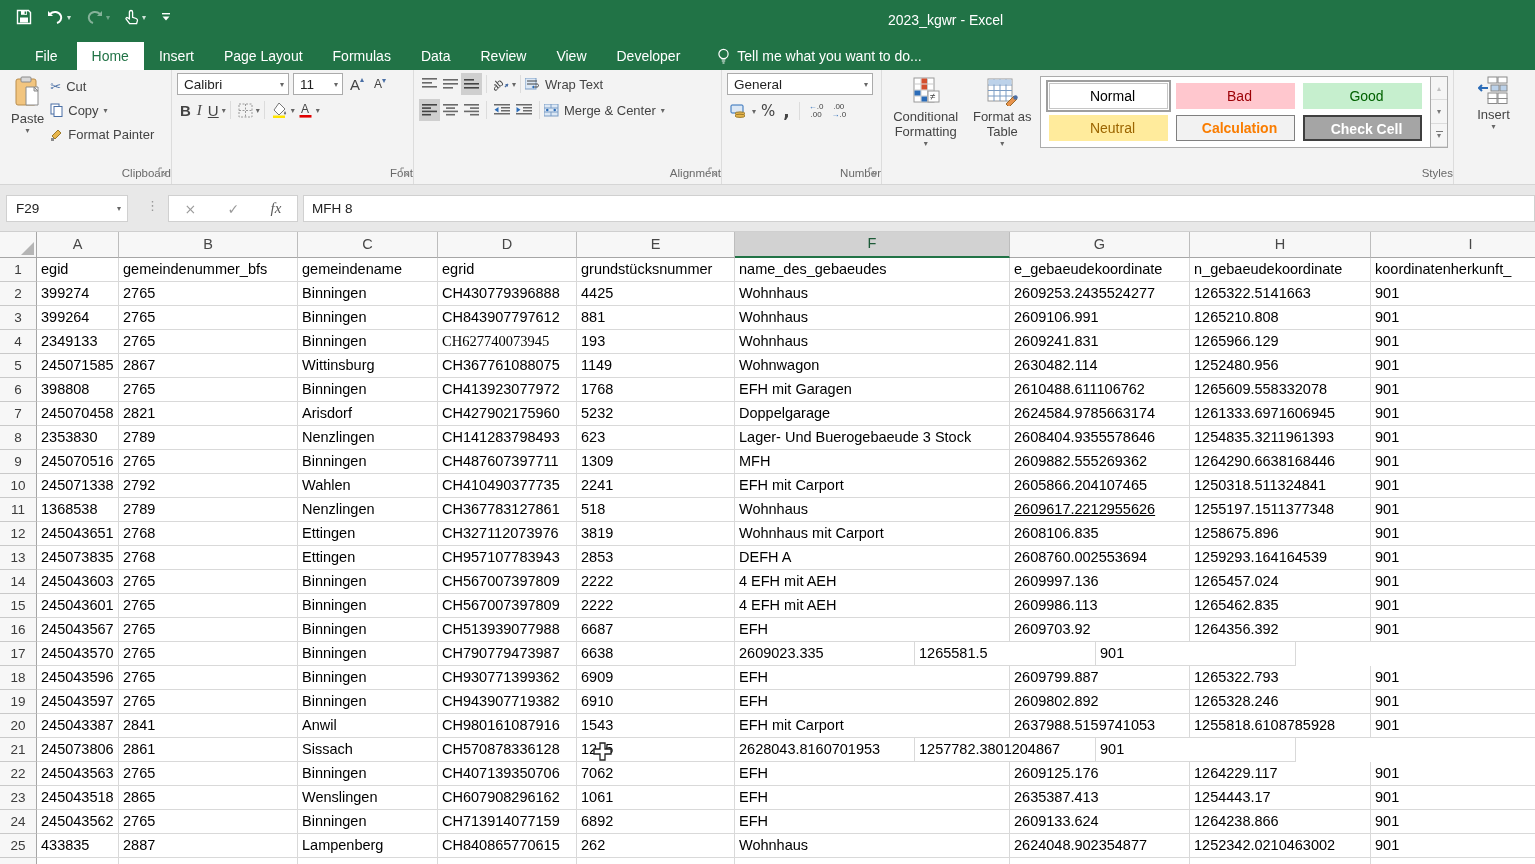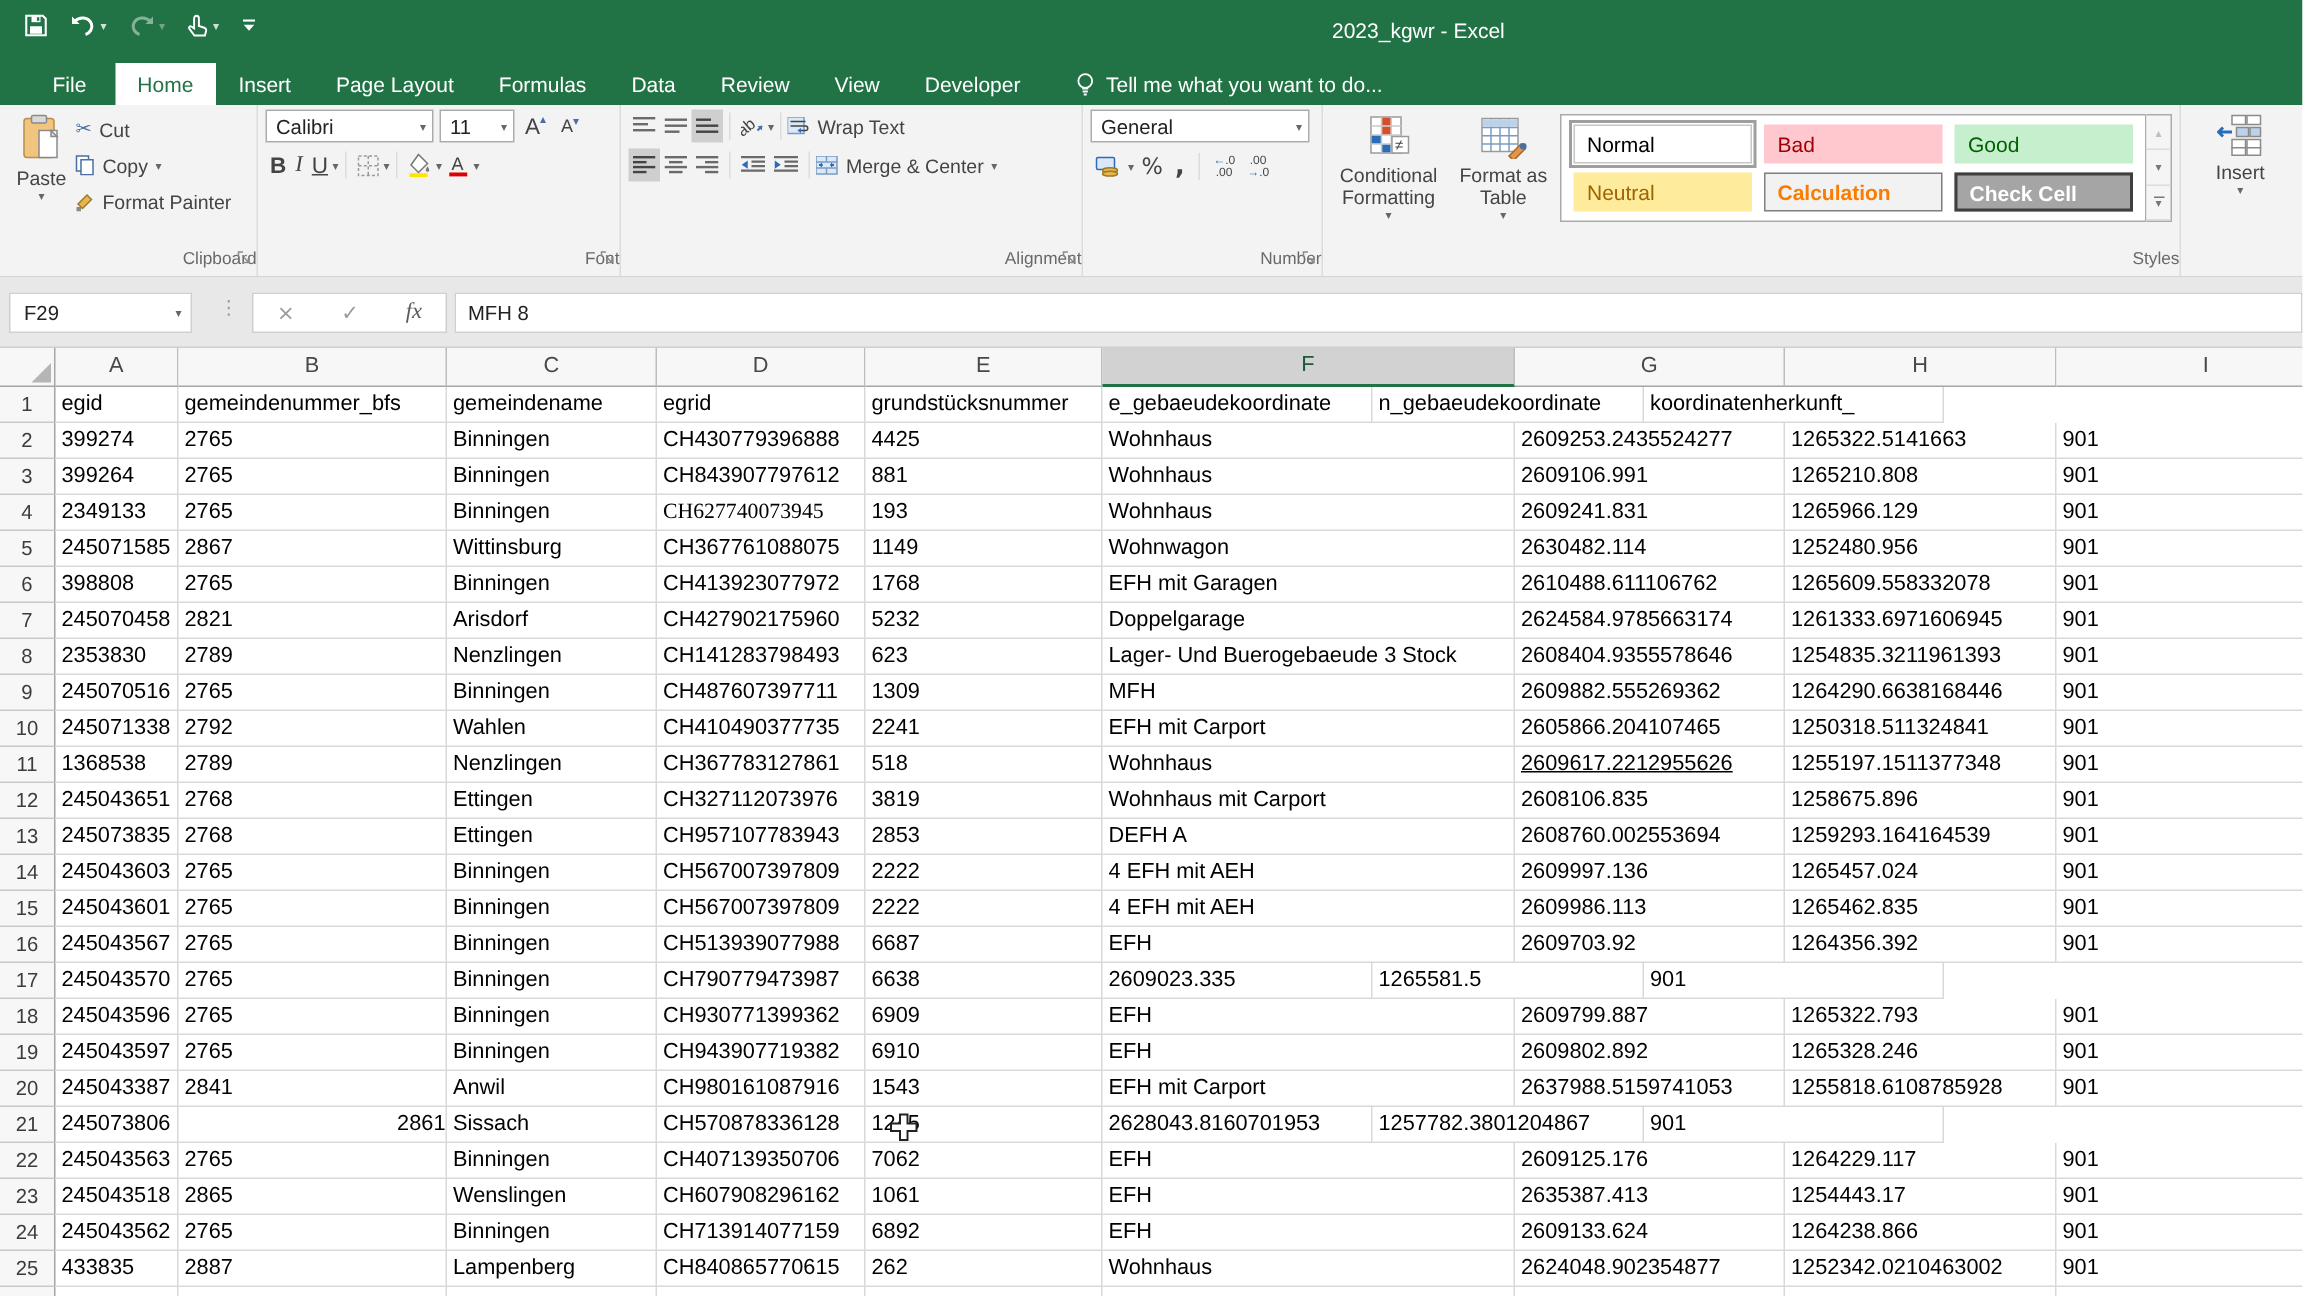--- a/index.html
+++ b/index.html
@@ -38,21 +38,21 @@
   .combo { border:1px solid #ababab; background:#fff; height:22px; display:flex; align-items:center;
            justify-content:space-between; padding:0 4px 0 6px; font-size:13.5px; color:#222; }
   .iconbtn { display:flex; align-items:center; justify-content:center; height:22px; padding:0 3px; color:#444; }
   .iconbtn.sel { background:#cfcfcf; }
   .glyph { font-family:"DejaVu Sans",sans-serif; }
   .fontbig { font-size:15px; }
   .vr { width:1px; background:#dcdcdc; margin:2px 4px; align-self:stretch; }
 
   
   .gallery { border:1px solid #ababab; background:#fff; display:grid;
-             grid-template-columns:repeat(3, 119px); grid-auto-rows:26px; gap:6px 8px; padding:6px 8px; }
+             grid-template-columns:repeat(3, 119px); grid-auto-rows:26px; gap:6px 8px; padding:6px 8px;text-align:center; }
   .style-cell { font-size:14px; line-height:24px; padding-left:8px; white-space:nowrap; overflow:hidden; border:1px solid transparent; }
   .style-cell.selected { box-shadow:0 0 0 1px #fff, 0 0 0 3px #9e9e9e; }
   .gscroll { width:17px; border:1px solid #ababab; border-left:none; background:#f5f5f5;
              display:flex; flex-direction:column; }
   .gscroll div { flex:1; display:flex; align-items:center; justify-content:center;
                  font-family:"DejaVu Sans",sans-serif; font-size:8px; color:#777; border-bottom:1px solid #dcdcdc; }
   .gscroll .more span { display:block; line-height:4px; text-align:center; }
 
   
   .fbar { position:absolute; left:0; top:185px; width:1535px; height:47px; background:#e8e8e8;
@@ -501,20 +501,21 @@
       <div class="col-h" style="width: 200px;">I</div>
     </div>
   <div>
       <div class="grow">
         <div class="rownum">1</div>
         <div class="gcell" style="width: 82px;">egid</div>
         <div class="gcell" style="width: 179px;">gemeindenummer_bfs</div>
         <div class="gcell" style="width: 140px;">gemeindename</div>
         <div class="gcell" style="width: 139px;">egrid</div>
         <div class="gcell" style="width: 158px;">grundstücksnummer</div>
+        <div class="gcell" style="width: 275px;">name_des_gebaeudes</div>
         <div class="gcell" style="width: 180px;">e_gebaeudekoordinate</div>
         <div class="gcell" style="width: 181px;">n_gebaeudekoordinate</div>
         <div class="gcell" style="width: 200px;">koordinatenherkunft_</div>
       </div>
       <div class="grow">
         <div class="rownum">2</div>
         <div class="gcell" style="width: 82px;">399274</div>
         <div class="gcell" style="width: 179px;">2765</div>
         <div class="gcell" style="width: 140px;">Binningen</div>
         <div class="gcell" style="width: 139px;">CH430779396888</div>
@@ -735,21 +736,21 @@
         <div class="gcell" style="width: 139px;">CH980161087916</div>
         <div class="gcell" style="width: 158px;">1543</div>
         <div class="gcell" style="width: 275px;">EFH mit Carport</div>
         <div class="gcell" style="width: 180px;">2637988.5159741053</div>
         <div class="gcell" style="width: 181px;">1255818.6108785928</div>
         <div class="gcell" style="width: 200px;">901</div>
       </div>
       <div class="grow">
         <div class="rownum">21</div>
         <div class="gcell" style="width: 82px;">245073806</div>
-        <div class="gcell" style="width: 179px; text-align: right;">2861</div>
+        <div class="gcell" style="width: 179px;">2861</div>
         <div class="gcell" style="width: 140px;">Sissach</div>
         <div class="gcell" style="width: 139px;">CH570878336128</div>
         <div class="gcell" style="width: 158px;">1245</div>
         <div class="gcell" style="width: 180px;">2628043.8160701953</div>
         <div class="gcell" style="width: 181px;">1257782.3801204867</div>
         <div class="gcell" style="width: 200px;">901</div>
       </div>
       <div class="grow">
         <div class="rownum">22</div>
         <div class="gcell" style="width: 82px;">245043563</div>

